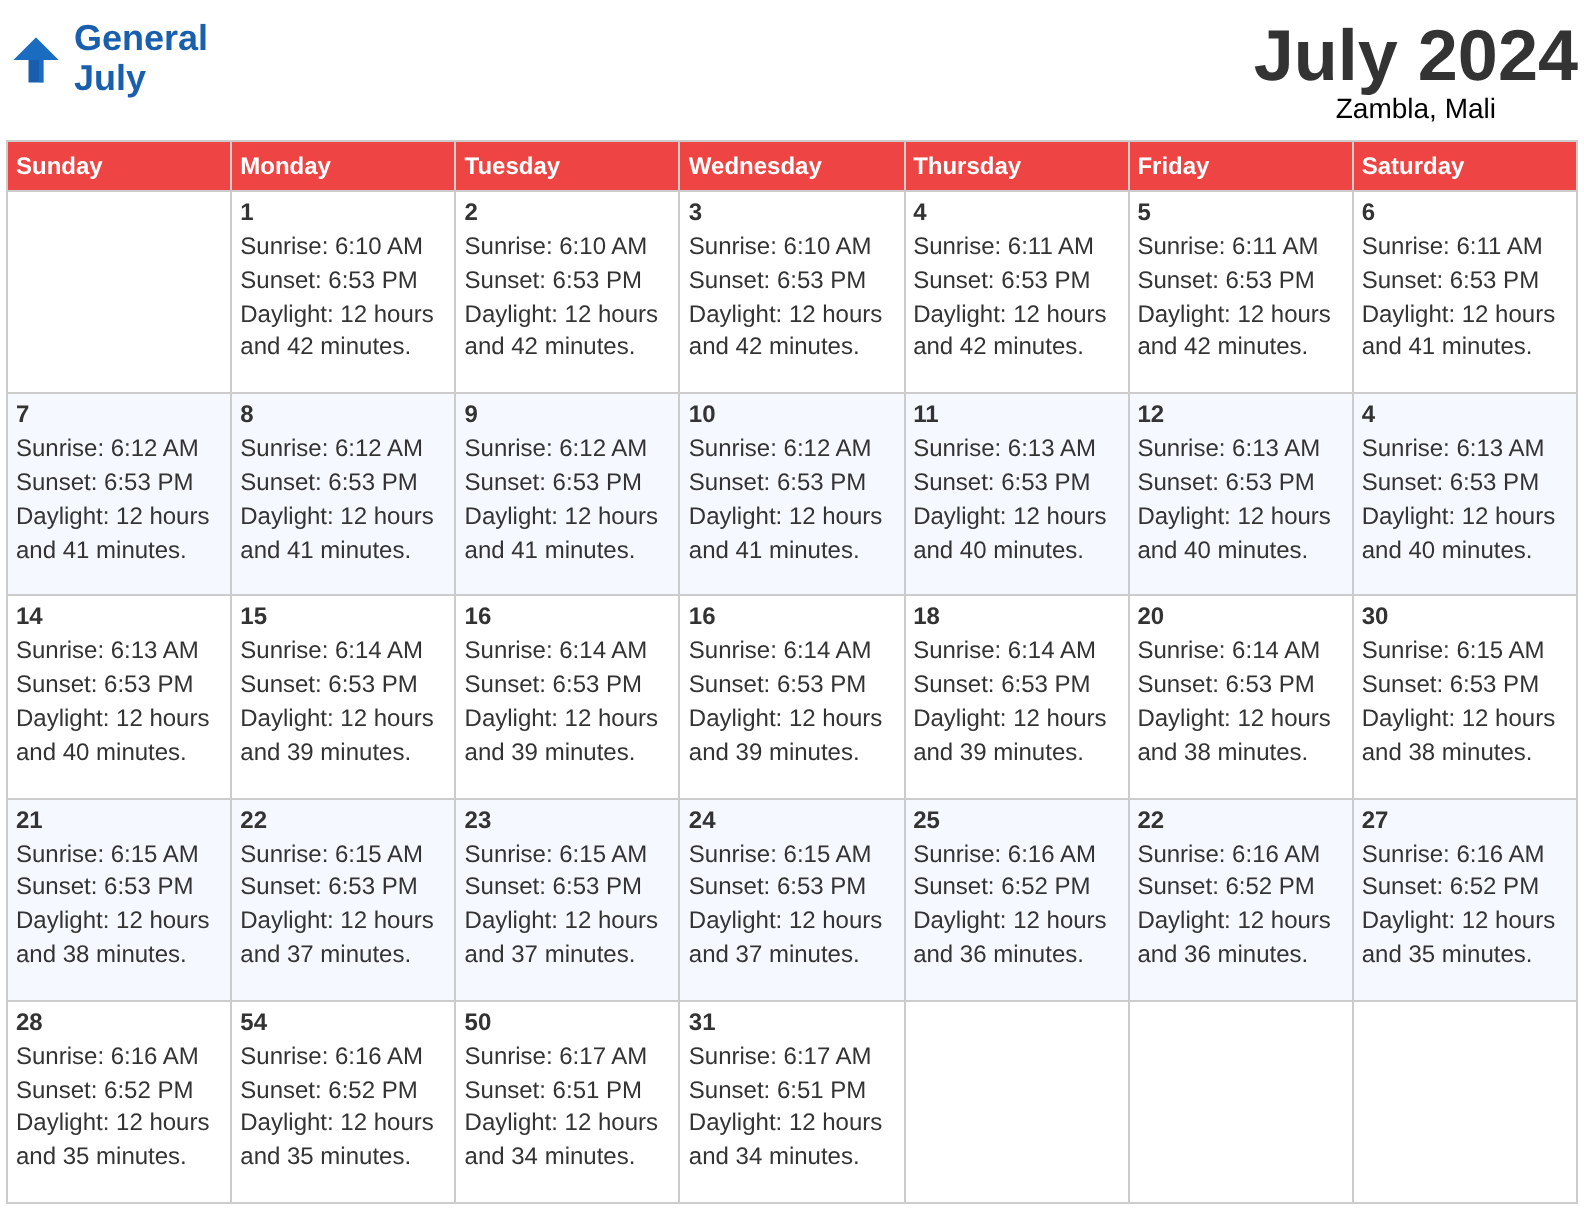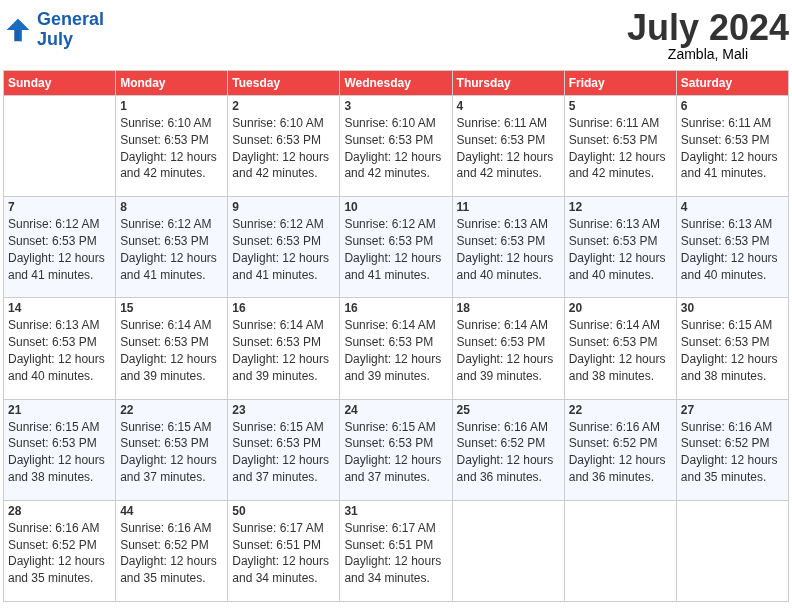--- a/index.html
+++ b/index.html
@@ -328,21 +328,21 @@
         </tr>
         <tr>
           <td>
             <span class="day-number">28</span>
             <div class="day-info" style="white-space: pre-line;">Sunrise: 6:16 AM
 Sunset: 6:52 PM
 Daylight: 12 hours
 and 35 minutes.</div>
           </td>
           <td>
-            <span class="day-number">44</span>
+            <span class="day-number">54</span>
             <div class="day-info" style="white-space: pre-line;">Sunrise: 6:16 AM
 Sunset: 6:52 PM
 Daylight: 12 hours
 and 35 minutes.</div>
           </td>
           <td>
             <span class="day-number">50</span>
             <div class="day-info" style="white-space: pre-line;">Sunrise: 6:17 AM
 Sunset: 6:51 PM
 Daylight: 12 hours

